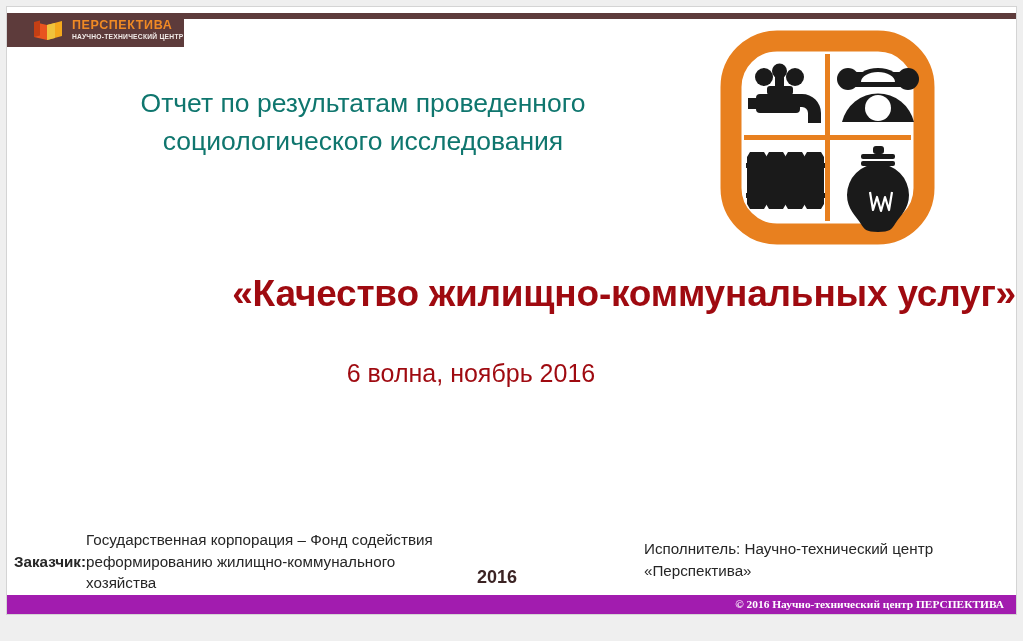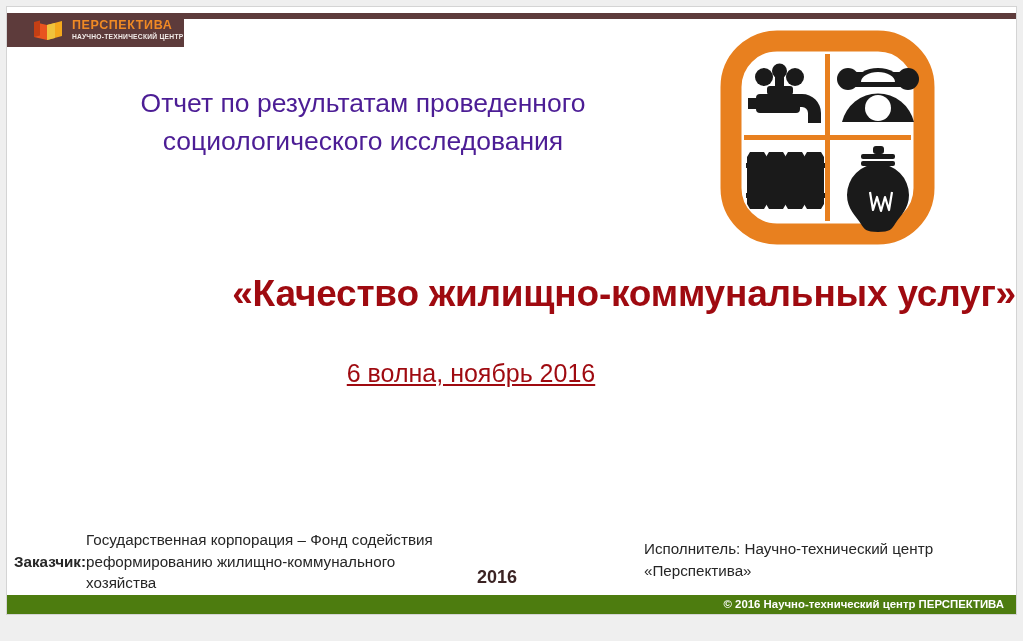--- a/index.html
+++ b/index.html
@@ -63,21 +63,21 @@
     display: block;
     margin-top: 3px;
   }
 
   
   #report-headline {
     position: absolute;
     left: 56px;
     top: 78px;
     width: 600px;
-    color: #4c1d95;
+    color: #0f766e;
     font-size: 26.5px;
     line-height: 1.42;
     text-align: center;
   }
 
   
   #utilities-emblem {
     position: absolute;
     left: 713px;
     top: 23px;
@@ -100,21 +100,20 @@
 
   
   #wave-subtitle {
     position: absolute;
     left: 0;
     top: 352px;
     width: 928px;
     text-align: center;
     color: #9f0a10;
     font-size: 25px;
-    text-decoration: underline;
   }
 
   
   #customer-block {
     position: absolute;
     left: 7px;
     top: 522px;
     width: 430px;
     display: flex;
     align-items: center;
@@ -145,21 +144,22 @@
   }
   #contractor-label { font-weight: normal; }
 
   
   #footer-bar {
     position: absolute;
     left: 0;
     bottom: 0;
     width: 1009px;
     height: 19px;
-    background: #4d7c0f;
+    background: #a21caf;
+    font-family: Liberation Serif, serif;
   }
   #copyright-text {
     position: absolute;
     right: 12px;
     top: 0;
     line-height: 19px;
     color: #ffffff;
     font-size: 11.4px;
     font-weight: bold;
     white-space: nowrap;

